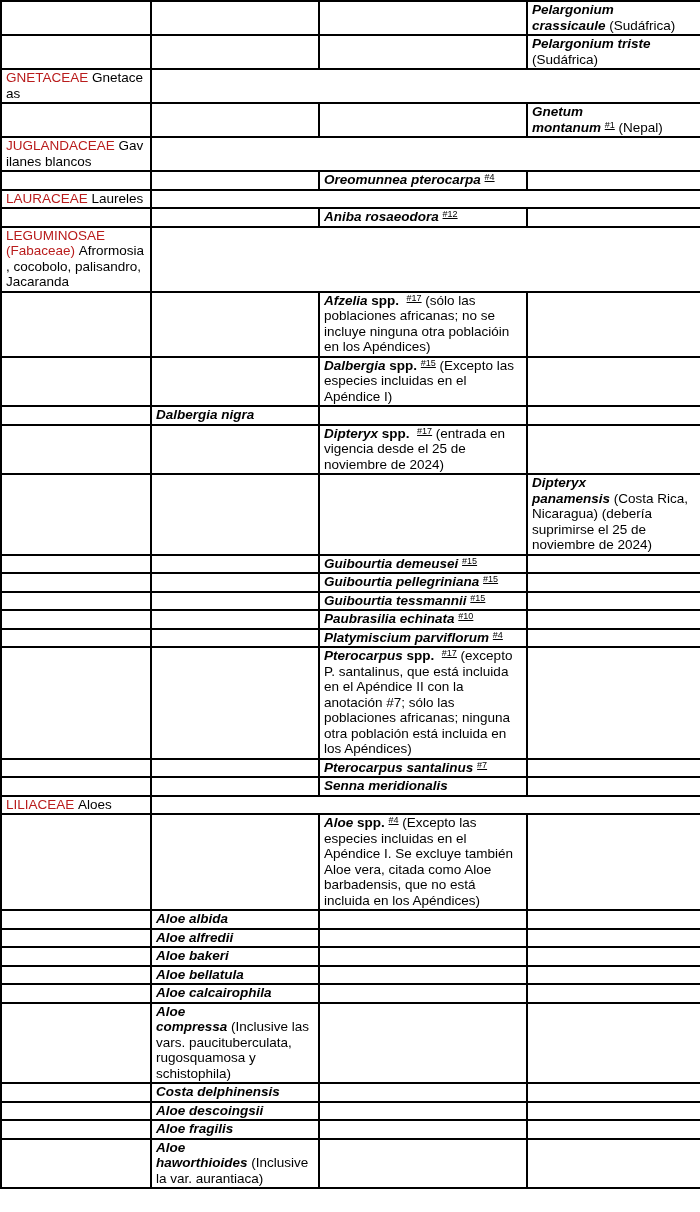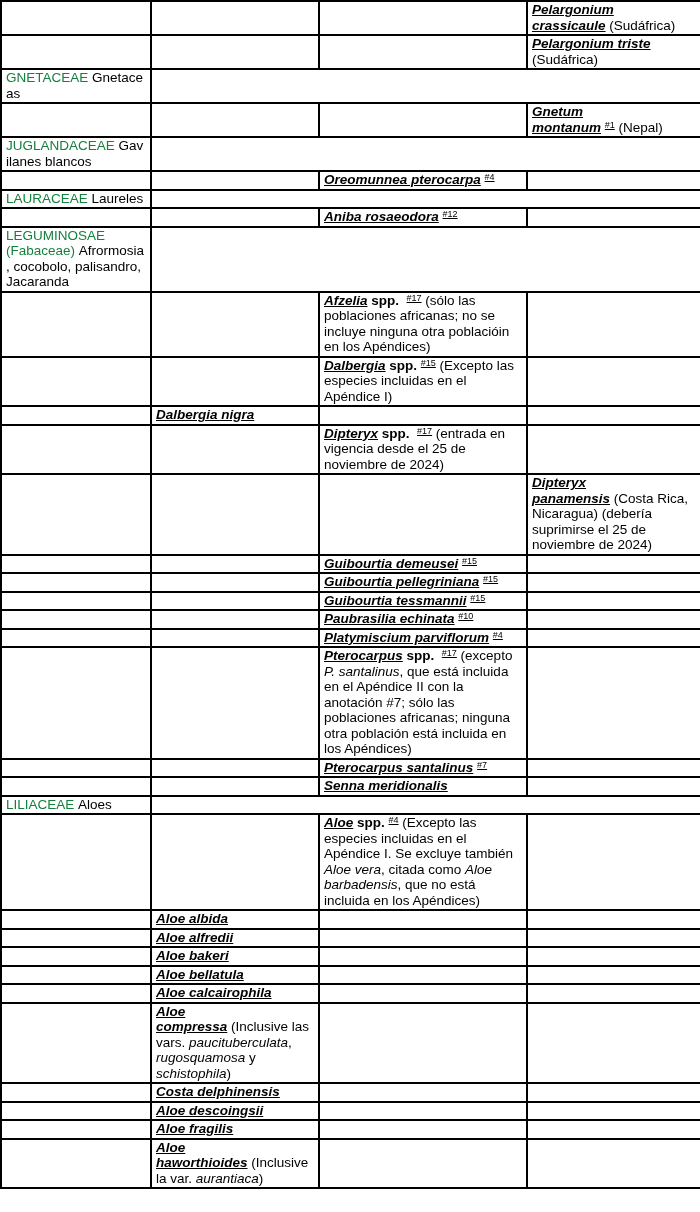--- a/index.html
+++ b/index.html
@@ -20,25 +20,25 @@
   table.cites col.col2 { width: 168px; }
   table.cites col.col3 { width: 208px; }
   table.cites col.col4 { width: 174px; }
   table.cites td {
     border: 2px solid #000000;
     vertical-align: top;
     padding: 0 4px 1px 4px;
     overflow-wrap: break-word;
     word-wrap: break-word;
   }
-  .seg-fam  { color: #15803d; }
+  .seg-fam  { color: #b91c1c; }
   .seg-r    { font-weight: normal; font-style: normal; }
-  .seg-bi   { font-weight: bold; font-style: italic; text-decoration: underline; }
+  .seg-bi   { font-weight: bold; font-style: italic; }
   .seg-b    { font-weight: bold; font-style: normal; }
-  .seg-i    { font-style: italic; }
+  .seg-i    { }
   a.seg-a {
     font-size: 9px;
     line-height: 0;
     vertical-align: 4px;
     text-decoration: underline;
     color: #000000;
     font-style: normal;
     font-weight: normal;
   }
 </style>

